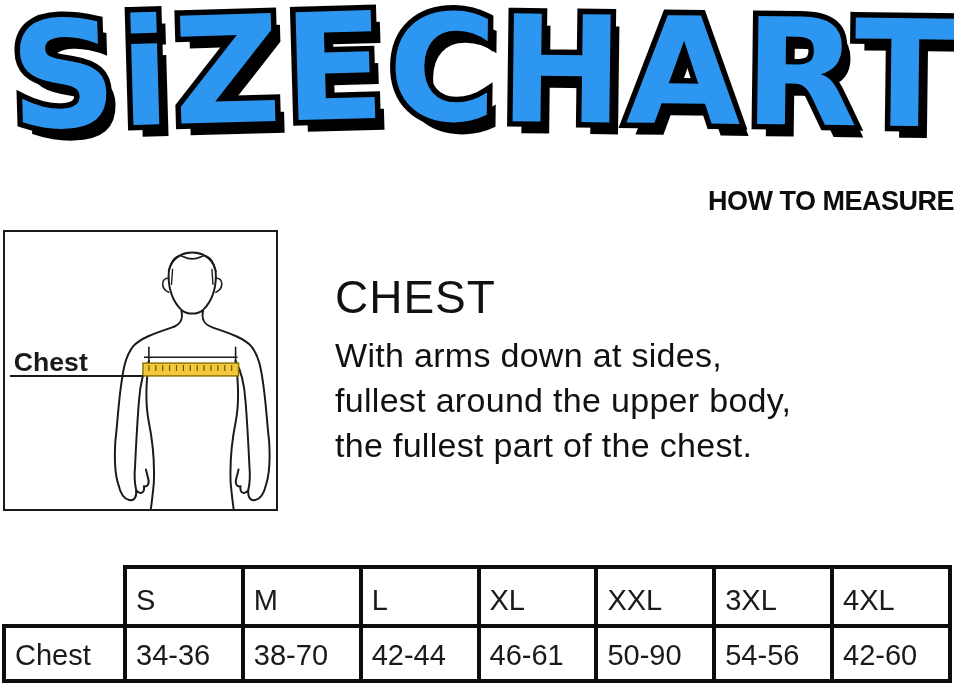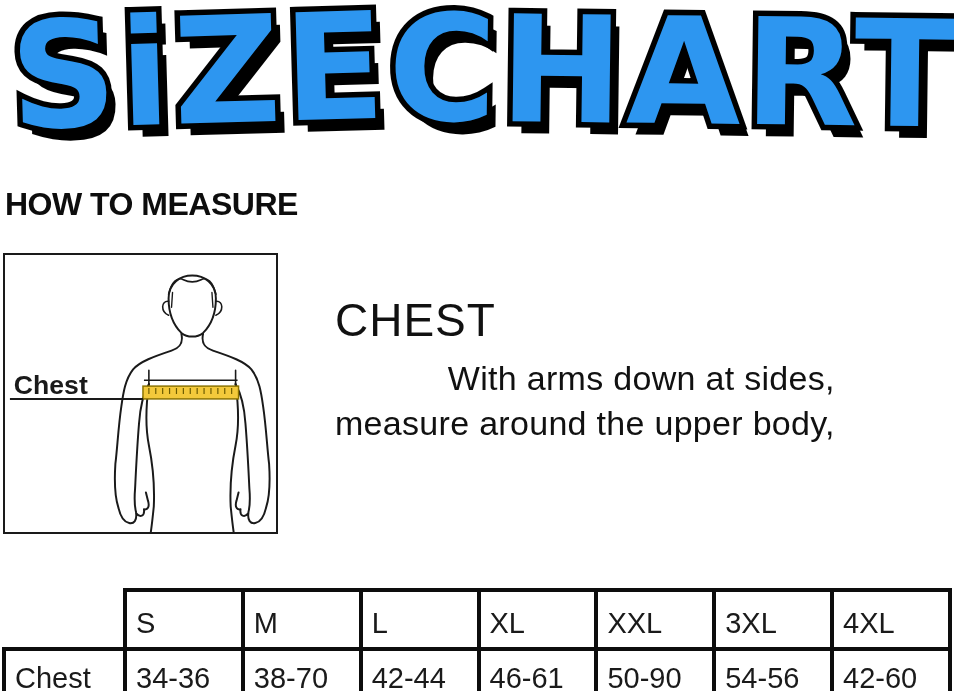--- a/index.html
+++ b/index.html
@@ -38,25 +38,26 @@
     z-index: -1;
     color: #000;
     -webkit-text-stroke: 11px #000;
     text-shadow: 9px 12px 0 #000;
   }
   .word-size  { transform: rotate(-1.6deg); }
   .word-chart { transform: rotate(0.7deg);  }
 
   
   .section-heading {
-    margin: 28px 0 30px 5px;
-    font-size: 32px;
+    margin: 28px 0 13px 5px;
+    font-size: 27px;
     font-weight: 800;
     letter-spacing: -0.5px;
     color: #0d0d0d;
+    text-align: right;
   }
 
   
   .measure-row {
     display: flex;
     align-items: flex-start;
     padding-left: 3px;
   }
   .diagram-svg {
     display: block;
@@ -84,21 +85,20 @@
     letter-spacing: 1px;
     color: #111;
   }
   .instruction-line {
     display: block;
     font-size: 34px;
     font-weight: 400;
     line-height: 45px;
     color: #111;
     letter-spacing: 0.3px;
-    text-align: right;
   }
 
   
   .size-table {
     border-collapse: collapse;
     table-layout: fixed;
     width: 950px;
     margin: 54px 0 0 2px;
   }
   .size-table th, .size-table td {
@@ -158,21 +158,22 @@
     <rect x="140" y="133" width="97" height="13" stroke="#8A7200" stroke-width="1.5" fill="#F3C93B"></rect>
     <path d="M146,135 V141 M153,135 V141 M160,135 V141 M167,135 V141 M174,135 V141 M181,135 V141 M188,135 V141 M195,135 V141 M202,135 V141 M209,135 V141 M216,135 V141 M223,135 V141 M230,135 V141" stroke="#6B5B00" stroke-width="1.2" fill="none"></path>
 
     <path d="M5,146 L140,146" fill="none" stroke="#1a1a1a" stroke-width="2"></path>
     <text x="9" y="141" class="diagram-chest-label">Chest</text>
   </svg>
 
   <div class="instructions">
     <h3 class="instructions-heading">CHEST</h3>
     <span class="instruction-line">With arms down at sides,</span>
-    <span class="instruction-line">measure around the upper body,</span>
+    <span class="instruction-line">fullest around the upper body,</span>
+    <span class="instruction-line">the fullest part of the chest.</span>
   </div>
 </div>
 
 <table class="size-table">
   <colgroup>
     <col style="width:121px">
     <col>
       <col>
       <col>
       <col>

